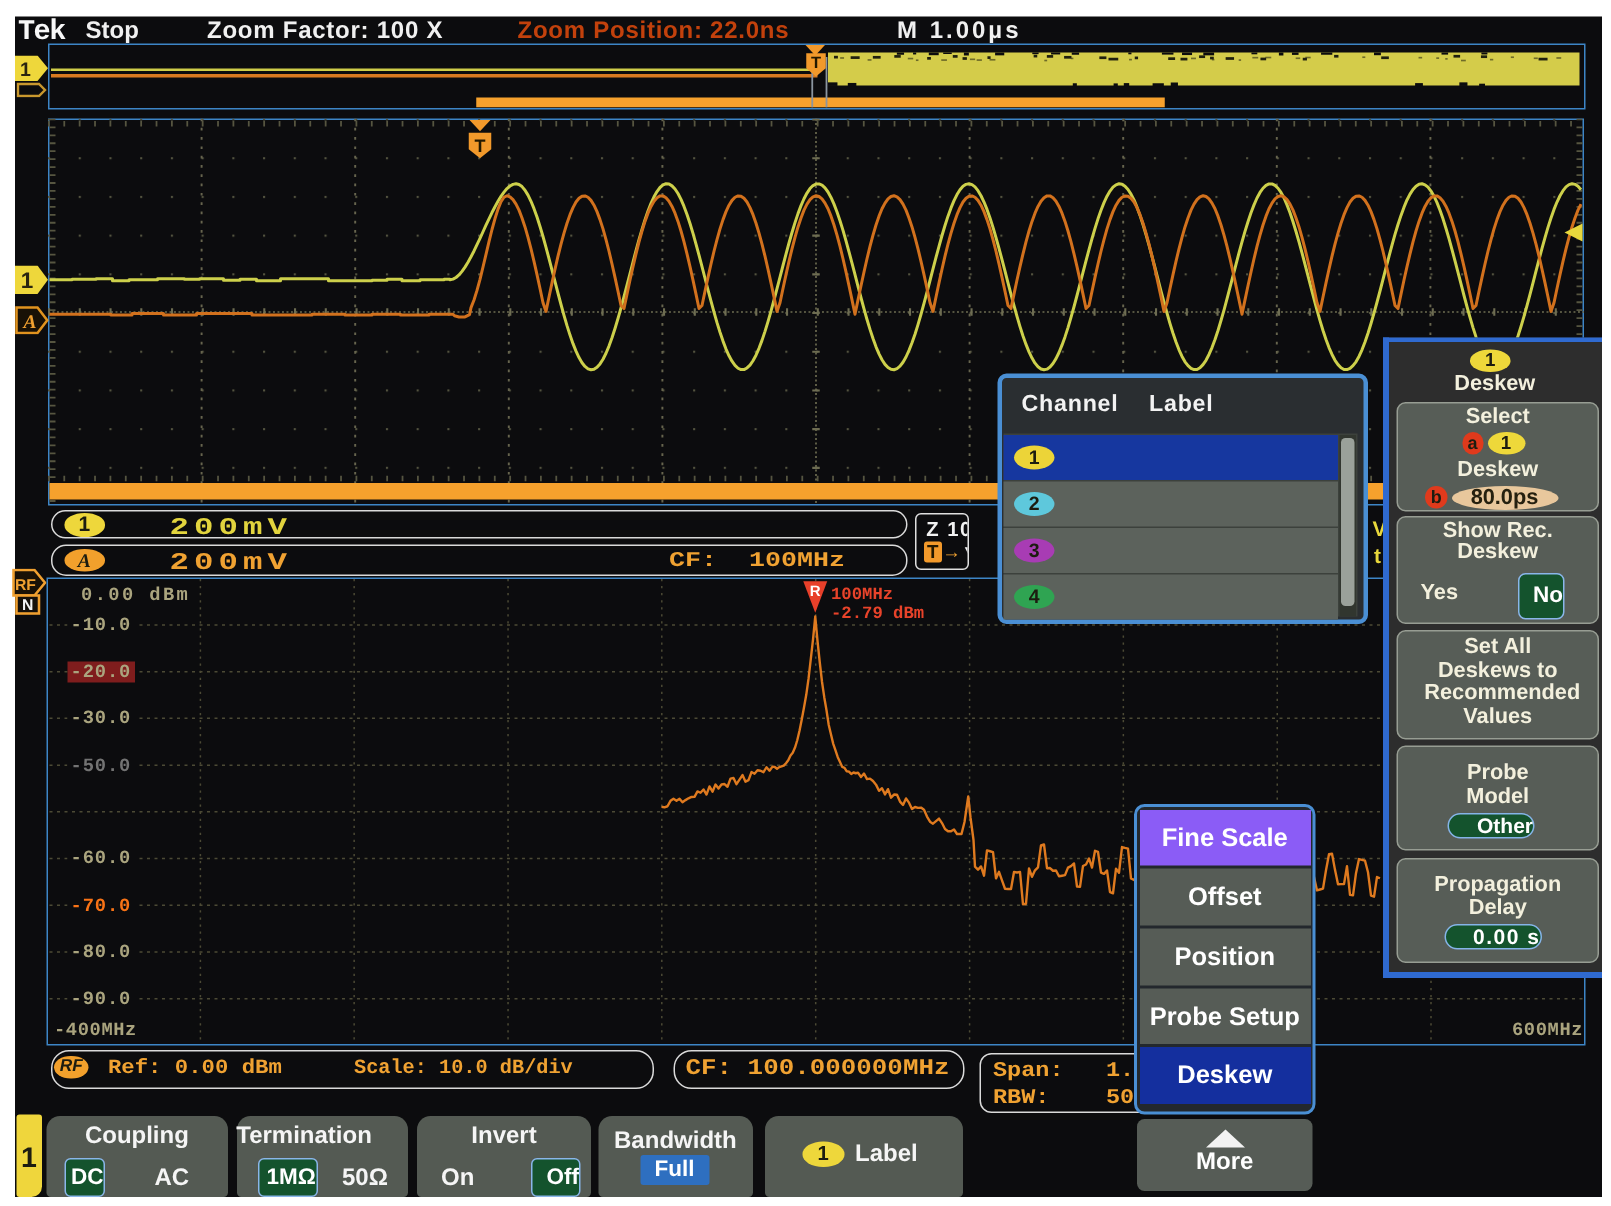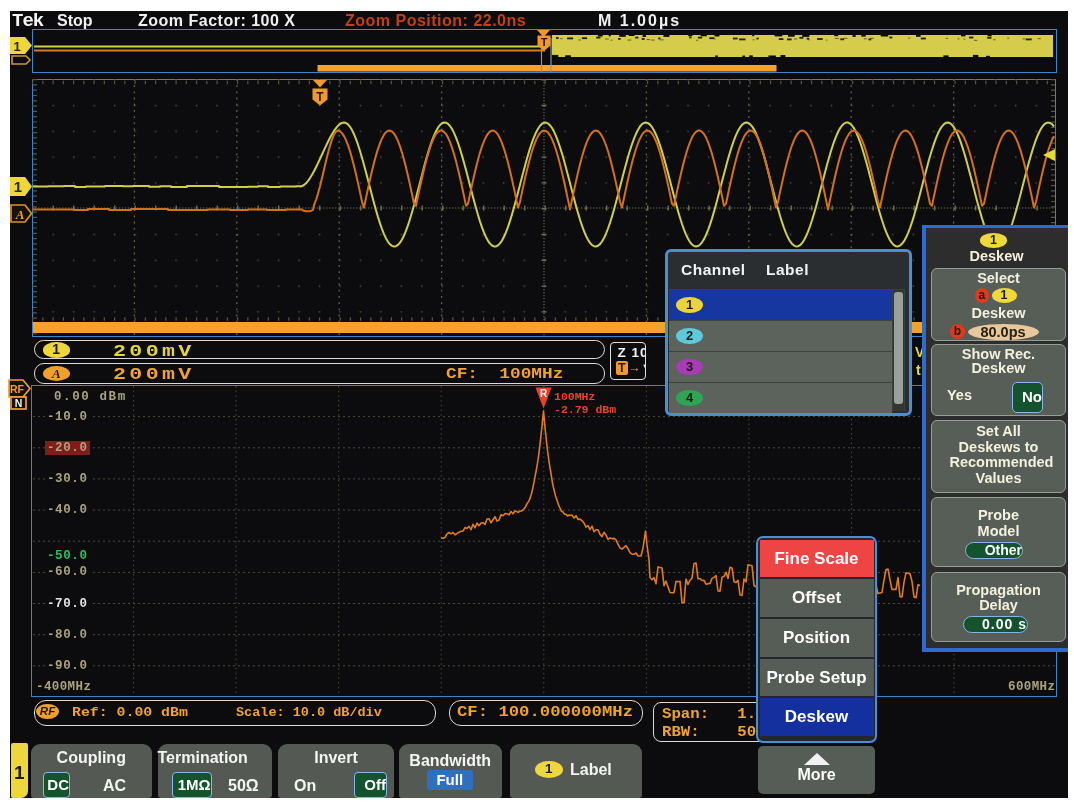--- a/index.html
+++ b/index.html
@@ -198,23 +198,23 @@
     <line x1="923.0" y1="1" x2="923.0" y2="311" stroke="#4c4a35" stroke-width="1" stroke-dasharray="1.5 3.2"></line>
     <path d="M410.0,152.9L412.0,153.2L414.0,152.5L416.0,148.9L418.0,147.5L420.0,148.8L422.0,147.5L424.0,149.8L426.0,148.4L428.0,147.2L430.0,146.3L432.0,146.2L434.0,142.6L436.0,143.5L438.0,141.3L440.0,144.7L442.0,139.3L444.0,142.8L446.0,138.0L448.0,140.7L450.0,138.0L452.0,137.7L454.0,139.5L456.0,134.1L458.0,133.7L460.0,137.8L462.0,134.8L464.0,131.7L466.0,136.1L468.0,135.1L470.0,129.7L472.0,130.8L474.0,128.5L476.0,128.8L478.0,129.8L480.0,126.5L482.0,128.8L484.0,126.1L485.5,126.3L487.0,127.5L488.5,126.4L490.0,125.9L491.5,125.4L493.0,123.8L494.5,121.8L496.0,118.6L497.5,116.8L499.0,113.4L500.5,108.5L502.0,102.1L503.5,94.7L505.0,86.7L506.5,78.2L508.0,67.6L509.5,54.6L511.0,41.4L512.5,26.0L514.0,42.3L515.5,56.5L517.0,69.5L518.5,79.8L520.0,88.5L521.5,98.3L523.0,104.7L524.5,110.9L526.0,115.3L527.5,119.8L529.0,123.0L530.5,126.3L532.0,126.9L533.5,129.2L535.0,129.4L536.5,131.0L538.0,130.0L539.5,130.5L541.0,130.1L543.0,133.0L545.0,130.7L547.0,134.4L549.0,134.1L551.0,135.7L553.0,138.1L555.0,142.2L557.0,140.5L559.0,144.6L561.0,141.1L563.0,146.8L565.0,144.7L567.0,144.8L569.0,149.4L571.0,151.6L573.0,147.3L575.0,150.1L577.0,154.3L579.0,153.0L581.0,153.6L583.0,153.4L585.0,154.8L587.0,159.4L589.0,162.8L591.0,164.1L593.0,162.4L595.0,160.7L597.0,163.7L599.0,167.7L601.0,169.2L603.0,169.2L605.0,168.0L607.0,171.0L610.0,171.0L612.0,163.0L614.5,146.0L616.0,160.0L618.0,175.0L619.0,192.8L621.0,194.8L623.0,192.6L625.0,198.8L627.0,181.9L629.0,182.5L631.0,183.1L633.0,200.6L635.0,196.2L637.0,201.9L639.0,207.5L641.0,207.7L643.0,207.7L645.0,196.3L647.0,196.7L649.0,196.3L651.0,217.9L653.0,217.5L655.0,194.0L657.0,199.5L659.0,195.2L661.0,193.2L663.0,178.6L665.0,178.0L667.0,193.8L669.0,193.7L671.0,195.5L673.0,195.3L675.0,199.2L677.0,198.8L679.0,198.4L681.0,193.4L683.0,192.4L685.0,190.6L687.0,206.0L689.0,206.2L691.0,192.3L693.0,191.3L695.0,187.3L697.0,193.4L699.0,182.2L701.0,182.9L703.0,196.7L705.0,197.6L707.0,195.3L709.0,209.8L711.0,210.5L713.0,194.1L715.0,196.8L717.0,179.7L719.0,180.3L721.0,180.8L723.0,200.7L725.0,201.7L727.0,198.0L729.0,201.5L731.0,210.4L733.0,210.4L735.0,199.3L737.0,200.4L739.0,199.5L741.0,202.0L743.0,215.1L745.0,214.6L747.0,214.1L749.0,200.1L751.0,200.0L753.0,198.5L755.0,200.1L757.0,187.0L759.0,186.4L761.0,185.8L763.0,193.8L765.0,191.2L767.0,194.8L769.0,191.8L771.0,204.9L773.0,204.7L775.0,196.2L777.0,188.8L779.0,191.8L781.0,191.4L783.0,211.5L785.0,211.9L787.0,192.2L789.0,198.4L791.0,195.7L793.0,197.9L795.0,186.1L797.0,186.8L799.0,199.4L801.0,202.1L803.0,198.1L805.0,200.4L807.0,211.4L809.0,212.0L811.0,212.6L813.0,203.4L815.0,205.5L817.0,202.9L819.0,205.3L821.0,221.1L823.0,221.1L825.0,204.4L827.0,205.2L829.0,202.3L831.0,205.0L833.0,194.7L835.0,194.3L837.0,193.7L839.0,199.6L841.0,197.6L843.0,197.7L845.0,199.6L847.0,208.6L849.0,208.0L851.0,207.4L853.0,195.2L855.0,184.5L857.0,184.1L859.0,194.9L861.0,204.5L863.0,204.4L865.0,204.4L867.0,192.5L869.0,211.6L871.0,211.9L873.0,197.1L875.0,187.7L877.0,188.2L879.0,188.8L881.0,196.5L883.0,212.1L885.0,212.8L887.0,199.7L889.0,200.5" fill="none" stroke="#df7a1f" stroke-width="1.6" stroke-linejoin="round"></path>
     <polygon points="504.5,2.5 520.5,2.5 512.5,23.5" fill="#e8402a"></polygon>
     <text x="512.5" y="12" font-size="10" font-weight="bold" fill="#fff" text-anchor="middle" font-family="Liberation Sans">R</text>
   </svg>
 <div class="t mono" style="left:52px;top:389.5px;color:#aaa47e;font-size:12.5px;letter-spacing:1.6px;background:#0c0c0e;padding:0 2px">0.00 dBm</div>
 <div class="t mono" style="left:45px;top:409.6px;color:#aaa47e;font-size:12.5px;letter-spacing:0.6px;background:#0c0c0e;padding:0 2px">-10.0</div>
 <div class="t mono" style="left:45px;top:440.8px;color:#aaa47e;font-size:12.5px;letter-spacing:0.6px;background:#7f1d1d;padding:0 2px">-20.0</div>
 <div class="t mono" style="left:45px;top:471.9px;color:#aaa47e;font-size:12.5px;letter-spacing:0.6px;background:#0c0c0e;padding:0 2px">-30.0</div>
 <div class="t mono" style="left:45px;top:503.1px;color:#aaa47e;font-size:12.5px;letter-spacing:0.6px;background:#0c0c0e;padding:0 2px">-40.0</div>
-<div class="t mono" style="left:45px;top:549px;color:#22c55e;font-size:12.5px;letter-spacing:0.6px;background:#0c0c0e;padding:0 2px">-50.0</div>
+<div class="t mono" style="left:45px;top:504px;color:#737373;font-size:12.5px;letter-spacing:0.6px;background:#0c0c0e;padding:0 2px">-50.0</div>
 <div class="t mono" style="left:45px;top:565.4px;color:#aaa47e;font-size:12.5px;letter-spacing:0.6px;background:#0c0c0e;padding:0 2px">-60.0</div>
-<div class="t mono" style="left:45px;top:596.5px;color:#e5e5e5;font-size:12.5px;letter-spacing:0.6px;background:#0c0c0e;padding:0 2px">-70.0</div>
+<div class="t mono" style="left:45px;top:596.5px;color:#f97316;font-size:12.5px;letter-spacing:0.6px;background:#0c0c0e;padding:0 2px">-70.0</div>
 <div class="t mono" style="left:45px;top:627.7px;color:#aaa47e;font-size:12.5px;letter-spacing:0.6px;background:#0c0c0e;padding:0 2px">-80.0</div>
 <div class="t mono" style="left:45px;top:658.8px;color:#aaa47e;font-size:12.5px;letter-spacing:0.6px;background:#0c0c0e;padding:0 2px">-90.0</div>
 <div class="t mono" style="left:36px;top:681px;color:#aaa47e;font-size:12.5px;letter-spacing:0.4px;line-height:13px">-400MHz</div>
 <div class="t mono" style="left:1008px;top:681px;color:#aaa47e;font-size:12.5px;letter-spacing:0.4px;line-height:13px">600MHz</div>
 <div class="t mono" style="left:554px;top:390px;color:#e8432a;font-size:11.5px">100MHz</div>
 <div class="t mono" style="left:554px;top:402.5px;color:#e8432a;font-size:11.5px">-2.79 dBm</div>
 <div class="ab" style="left:33.5px;top:699.5px;width:402px;height:26px;border:1.5px solid #dadada;border-radius:12px;background:#0c0c0e"></div>
 <div class="badge" style="left:36px;top:703.5px;width:23px;height:15.5px;background:#f2a02c;font-size:11.5px;line-height:15.5px;font-style:italic">RF</div>
 <div class="t mono" style="left:72px;top:705px;color:#f0a232;font-size:13.5px;transform:scaleX(1.1);transform-origin:left top">Ref: 0.00 dBm</div>
 <div class="t mono" style="left:236px;top:705px;color:#f0a232;font-size:13.5px;transform:scaleX(1.0);transform-origin:left top">Scale: 10.0 dB/div</div>
@@ -234,21 +234,21 @@
 <div class="badge" style="left:676px;top:297.0px;width:27px;height:16px;background:#ecd438;font-size:13px;line-height:16px">1</div>
 <div class="ab" style="left:669px;top:321.0px;width:223px;height:29.5px;background:#5c625c"></div>
 <div class="badge" style="left:676px;top:328.0px;width:27px;height:16px;background:#5ec8dc;font-size:13px;line-height:16px">2</div>
 <div class="ab" style="left:669px;top:352.0px;width:223px;height:29.5px;background:#5c625c"></div>
 <div class="badge" style="left:676px;top:359.0px;width:27px;height:16px;background:#a83cb4;font-size:13px;line-height:16px">3</div>
 <div class="ab" style="left:669px;top:383.0px;width:223px;height:29.5px;background:#5c625c"></div>
 <div class="badge" style="left:676px;top:390.0px;width:27px;height:16px;background:#2fa452;font-size:13px;line-height:16px">4</div>
 <div class="ab" style="left:893px;top:290px;width:11px;height:121px;background:#31362f"></div>
 <div class="ab" style="left:894px;top:292px;width:9px;height:112px;background:#9aa19a;border-radius:3px"></div>
 <div class="ab" style="left:756px;top:536px;width:121px;height:207px;background:#23282d;border:2.5px solid #4a8fd4;border-radius:7px"></div>
-<div class="ab" style="left:759.5px;top:539.5px;width:114px;height:37.7px;background:#ef4444;color:#fff;font-size:17px;font-weight:bold;text-align:center;line-height:37.7px">Fine Scale</div>
+<div class="ab" style="left:759.5px;top:539.5px;width:114px;height:37.7px;background:#8b5cf6;color:#fff;font-size:17px;font-weight:bold;text-align:center;line-height:37.7px">Fine Scale</div>
 <div class="ab" style="left:759.5px;top:579.2px;width:114px;height:37.7px;background:#565c56;color:#fff;font-size:17px;font-weight:bold;text-align:center;line-height:37.7px">Offset</div>
 <div class="ab" style="left:759.5px;top:618.9px;width:114px;height:37.7px;background:#565c56;color:#fff;font-size:17px;font-weight:bold;text-align:center;line-height:37.7px">Position</div>
 <div class="ab" style="left:759.5px;top:658.6px;width:114px;height:37.7px;background:#565c56;color:#fff;font-size:17px;font-weight:bold;text-align:center;line-height:37.7px">Probe Setup</div>
 <div class="ab" style="left:759.5px;top:698.3px;width:114px;height:37.7px;background:#142f9e;color:#fff;font-size:17px;font-weight:bold;text-align:center;line-height:37.7px">Deskew</div>
 <div class="ab" style="left:758px;top:745.5px;width:117px;height:48.5px;background:#565c56;border-radius:5px">
     <div style="width:0;height:0;border-left:13px solid transparent;border-right:13px solid transparent;border-bottom:12px solid #f2f2f2;margin:7px auto 0"></div>
     <div style="text-align:center;color:#fff;font-size:16px;font-weight:bold;margin-top:1px">More</div>
   </div>
 <div class="ab" style="left:922px;top:225px;width:146px;height:427px;background:#2d2d2d;border-left:4px solid #2f6ad0;border-top:3px solid #2f6ad0;border-bottom:4px solid #2f6ad0"></div>
 <div class="badge" style="left:980px;top:233px;width:27px;height:14.5px;background:#eed83a;font-size:12.5px;line-height:14.5px">1</div>

